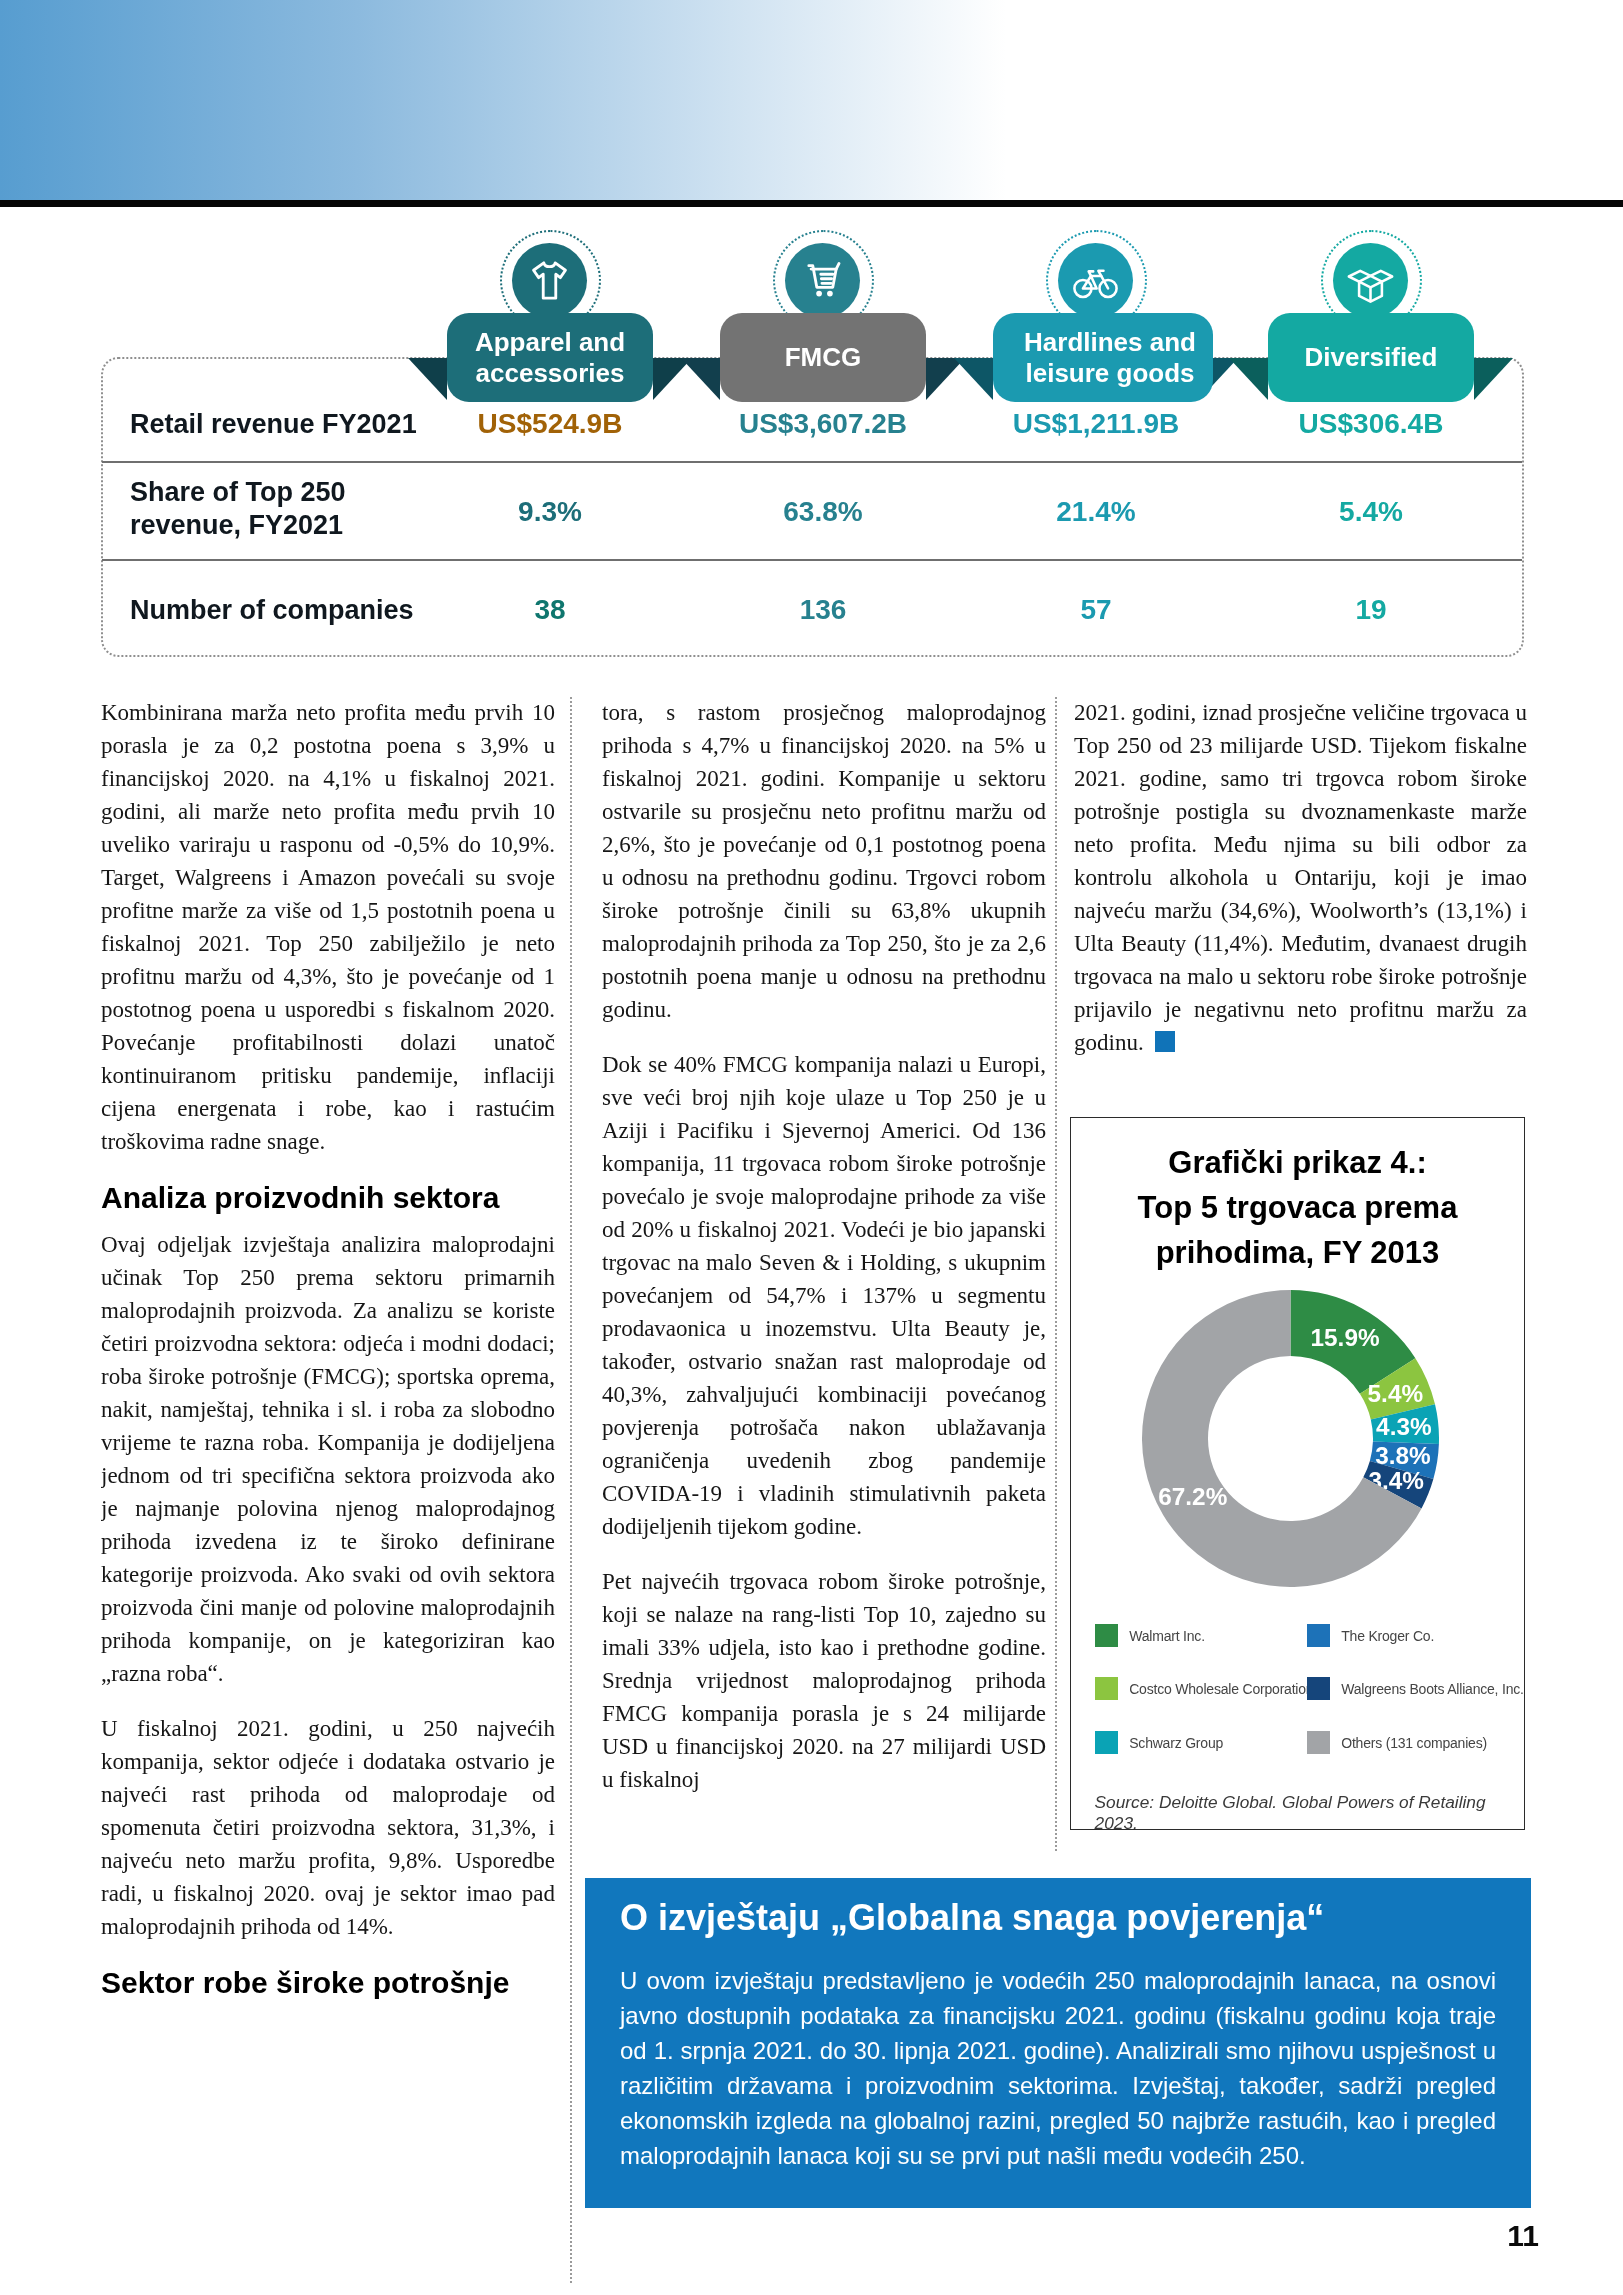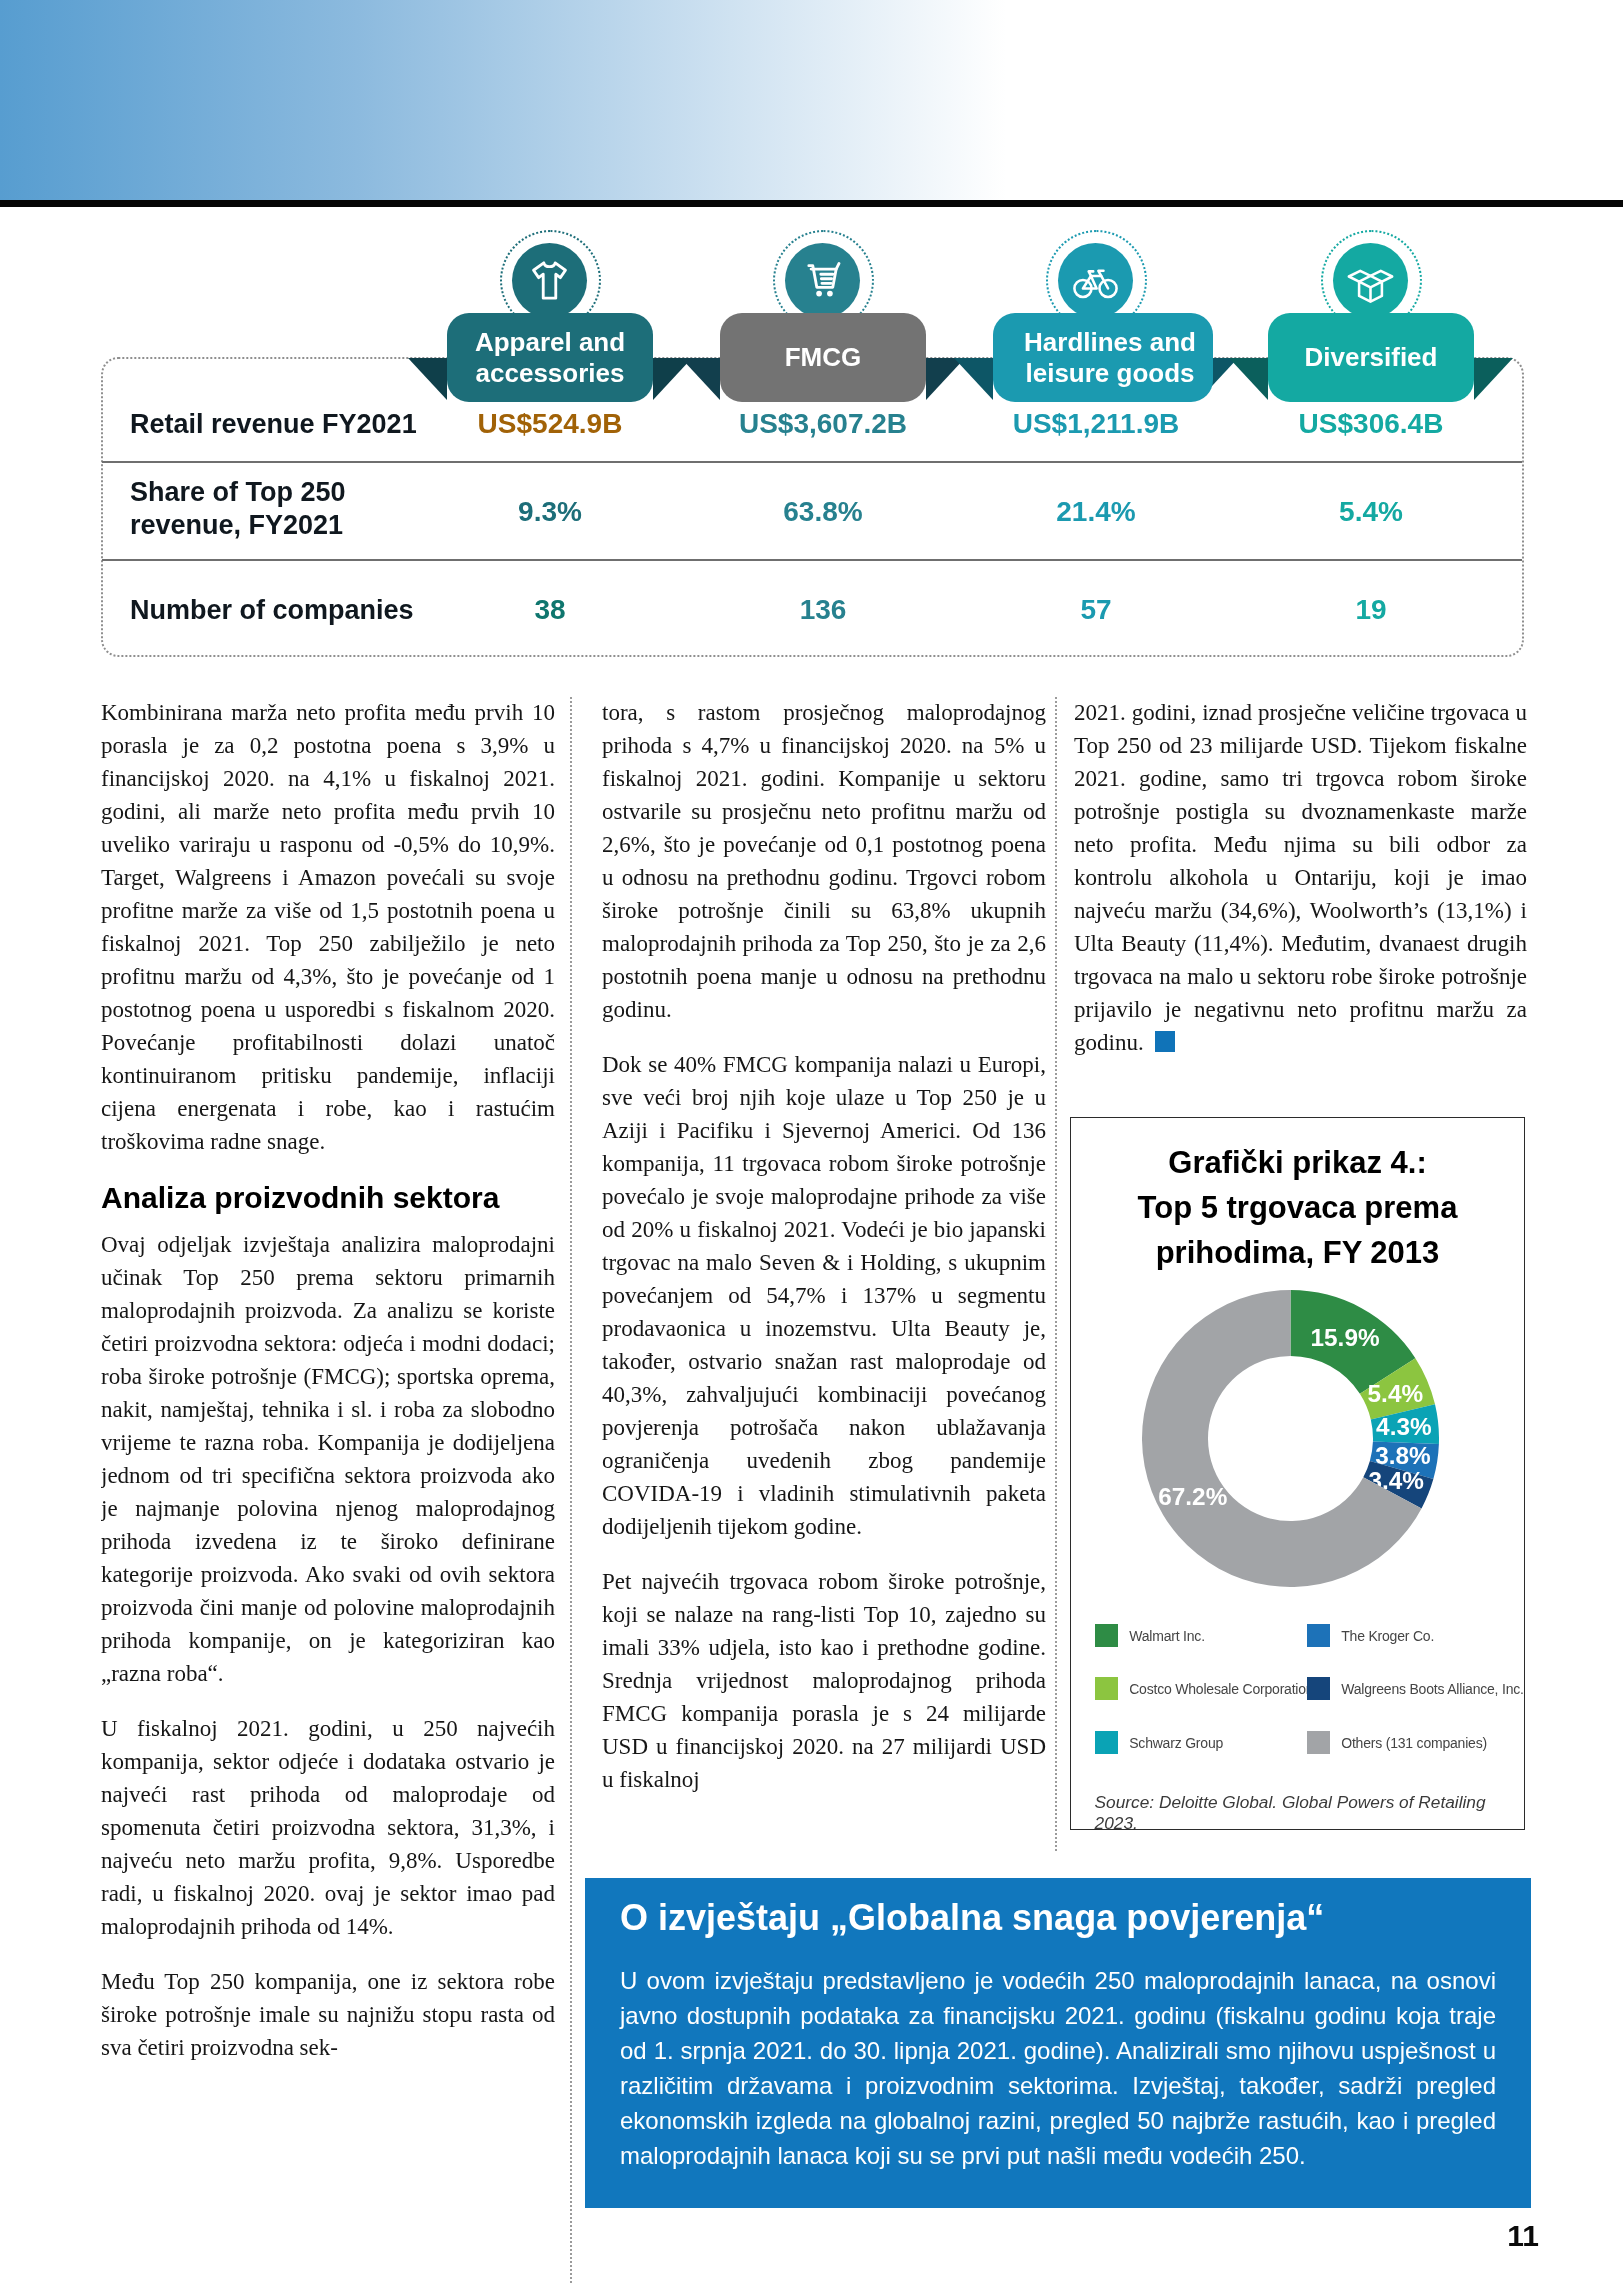--- a/index.html
+++ b/index.html
@@ -168,21 +168,21 @@
   </section>
 
   <div class="colsep sep1"></div>
   <div class="colsep sep2"></div>
 
   <div class="col col1">
     <p>Kombinirana marža neto profita među prvih 10 porasla je za 0,2 postotna poena s 3,9% u financijskoj 2020. na 4,1% u fiskalnoj 2021. godini, ali marže neto profita među prvih 10 uveliko variraju u rasponu od -0,5% do 10,9%. Target, Walgreens i Amazon povećali su svoje profitne marže za više od 1,5 postotnih poena u fiskalnoj 2021. Top 250 zabilježilo je neto profitnu maržu od 4,3%, što je povećanje od 1 postotnog poena u usporedbi s fiskalnom 2020. Povećanje profitabilnosti dolazi unatoč kontinuiranom pritisku pandemije, inflaciji cijena energenata i robe, kao i rastućim troškovima radne snage.</p>
     <h2>Analiza proizvodnih sektora</h2>
     <p>Ovaj odjeljak izvještaja analizira maloprodajni učinak Top 250 prema sektoru primarnih maloprodajnih proizvoda. Za analizu se koriste četiri proizvodna sektora: odjeća i modni dodaci; roba široke potrošnje (FMCG); sportska oprema, nakit, namještaj, tehnika i sl. i roba za slobodno vrijeme te razna roba. Kompanija je dodijeljena jednom od tri specifična sektora proizvoda ako je najmanje polovina njenog maloprodajnog prihoda izvedena iz te široko definirane kategorije proizvoda. Ako svaki od ovih sektora proizvoda čini manje od polovine maloprodajnih prihoda kompanije, on je kategoriziran kao „razna roba“.</p>
     <p>U fiskalnoj 2021. godini, u 250 najvećih kompanija, sektor odjeće i dodataka ostvario je najveći rast prihoda od maloprodaje od spomenuta četiri proizvodna sektora, 31,3%, i najveću neto maržu profita, 9,8%. Usporedbe radi, u fiskalnoj 2020. ovaj je sektor imao pad maloprodajnih prihoda od 14%.</p>
-    <p>Među Top 250 kompanija, one iz sektora robe široke potrošnje imale su najnižu stopu rasta od sva četiri proizvodna sek-</p>
+    <h2>Sektor robe široke potrošnje</h2>
   </div>
 
   <div class="col col2">
     <p>tora, s rastom prosječnog maloprodajnog prihoda s 4,7% u financijskoj 2020. na 5% u fiskalnoj 2021. godini. Kompanije u sektoru ostvarile su prosječnu neto profitnu maržu od 2,6%, što je povećanje od 0,1 postotnog poena u odnosu na prethodnu godinu. Trgovci robom široke potrošnje činili su 63,8% ukupnih maloprodajnih prihoda za Top 250, što je za 2,6 postotnih poena manje u odnosu na prethodnu godinu.</p>
     <p>Dok se 40% FMCG kompanija nalazi u Europi, sve veći broj njih koje ulaze u Top 250 je u Aziji i Pacifiku i Sjevernoj Americi. Od 136 kompanija, 11 trgovaca robom široke potrošnje povećalo je svoje maloprodajne prihode za više od 20% u fiskalnoj 2021. Vodeći je bio japanski trgovac na malo Seven &amp; i Holding, s ukupnim povećanjem od 54,7% i 137% u segmentu prodavaonica u inozemstvu. Ulta Beauty je, također, ostvario snažan rast maloprodaje od 40,3%, zahvaljujući kombinaciji povećanog povjerenja potrošača nakon ublažavanja ograničenja uvedenih zbog pandemije COVIDA-19 i vladinih stimulativnih paketa dodijeljenih tijekom godine.</p>
     <p>Pet najvećih trgovaca robom široke potrošnje, koji se nalaze na rang-listi Top 10, zajedno su imali 33% udjela, isto kao i prethodne godine. Srednja vrijednost maloprodajnog prihoda FMCG kompanija porasla je s 24 milijarde USD u financijskoj 2020. na 27 milijardi USD u fiskalnoj</p>
   </div>
 
   <div class="col col3">
     <p><span>2021. godini, iznad prosječne veličine trgovaca u Top 250 od 23 milijarde USD. Tijekom fiskalne 2021. godine, samo tri trgovca robom široke potrošnje postigla su dvoznamenkaste marže neto profita. Među njima su bili odbor za kontrolu alkohola u Ontariju, koji je imao najveću maržu (34,6%), Woolworth’s (13,1%) i Ulta Beauty (11,4%). Međutim, dvanaest drugih trgovaca na malo u sektoru robe široke potrošnje prijavilo je negativnu neto profitnu maržu za godinu.</span><span class="end-marker"></span></p>

